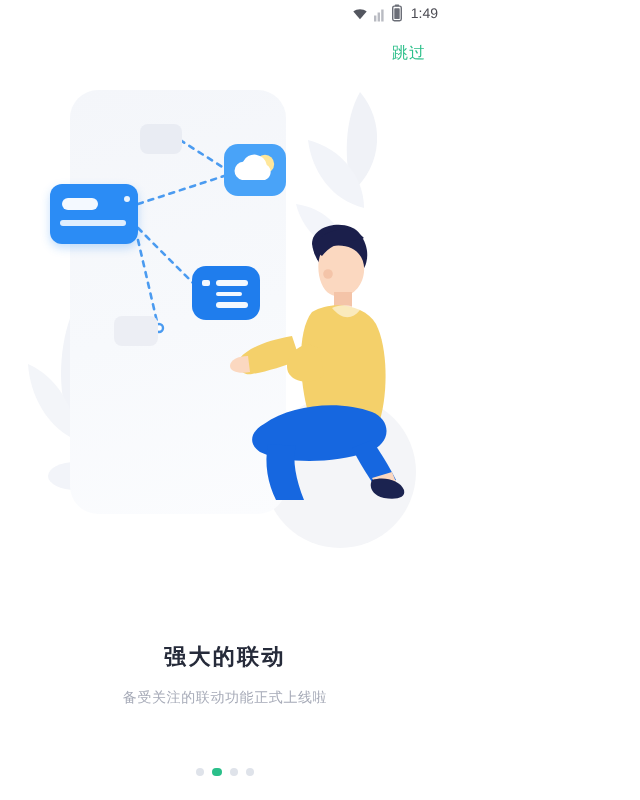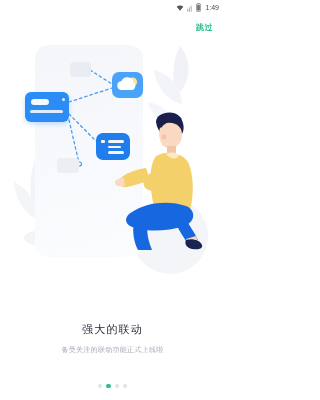--- a/index.html
+++ b/index.html
@@ -191,21 +191,21 @@
 
   
   .textblock {
     position: absolute;
     top: 322px; left: 0;
     width: 225px;
     text-align: center;
   }
   .title {
     font-size: 11px;
-    font-weight: normal;
+    font-weight: bold;
     color: #262b3a;
     letter-spacing: 1.2px;
     margin: 0;
     line-height: 14px;
   }
   .subtitle {
     font-size: 7px;
     color: #a7abb8;
     letter-spacing: 0.3px;
     margin: 9px 0 0 0;
@@ -253,21 +253,21 @@
     <svg width="5" height="9" viewBox="0 0 7 12">
       <rect x="2" y="0" width="3" height="1.2" rx="0.4" fill="#6b6e77"></rect>
       <rect x="0.5" y="1.2" width="6" height="10.2" rx="1.2" fill="none" stroke="#6b6e77" stroke-width="1"></rect>
       <rect x="1.6" y="2.6" width="3.8" height="7.6" rx="0.6" fill="#6b6e77"></rect>
     </svg>
   </span>
   <span class="sb-time">1:49</span>
 </div>
 
 <div class="skip-wrap">
-  <button class="skip-btn" style="color: rgb(43, 191, 138); font-weight: bold;">跳过</button>
+  <button class="skip-btn" style="color: rgb(43, 191, 138);">跳过</button>
 </div>
 
 <div class="stage">
 
   <svg class="leaf-svg leaf-top-right" width="62" height="86" viewBox="0 0 62 86">
     <path d="M34 2 C46 16 46 38 30 52 C26 36 26 16 34 2 Z" fill="#f0f2f7"></path>
     <path d="M8 26 C24 30 36 44 36 60 C20 56 10 42 8 26 Z" fill="#f2f4f9"></path>
     <path d="M2 58 C16 60 26 70 28 82 C14 80 5 70 2 58 Z" fill="#f3f5fa"></path>
   </svg>
 

